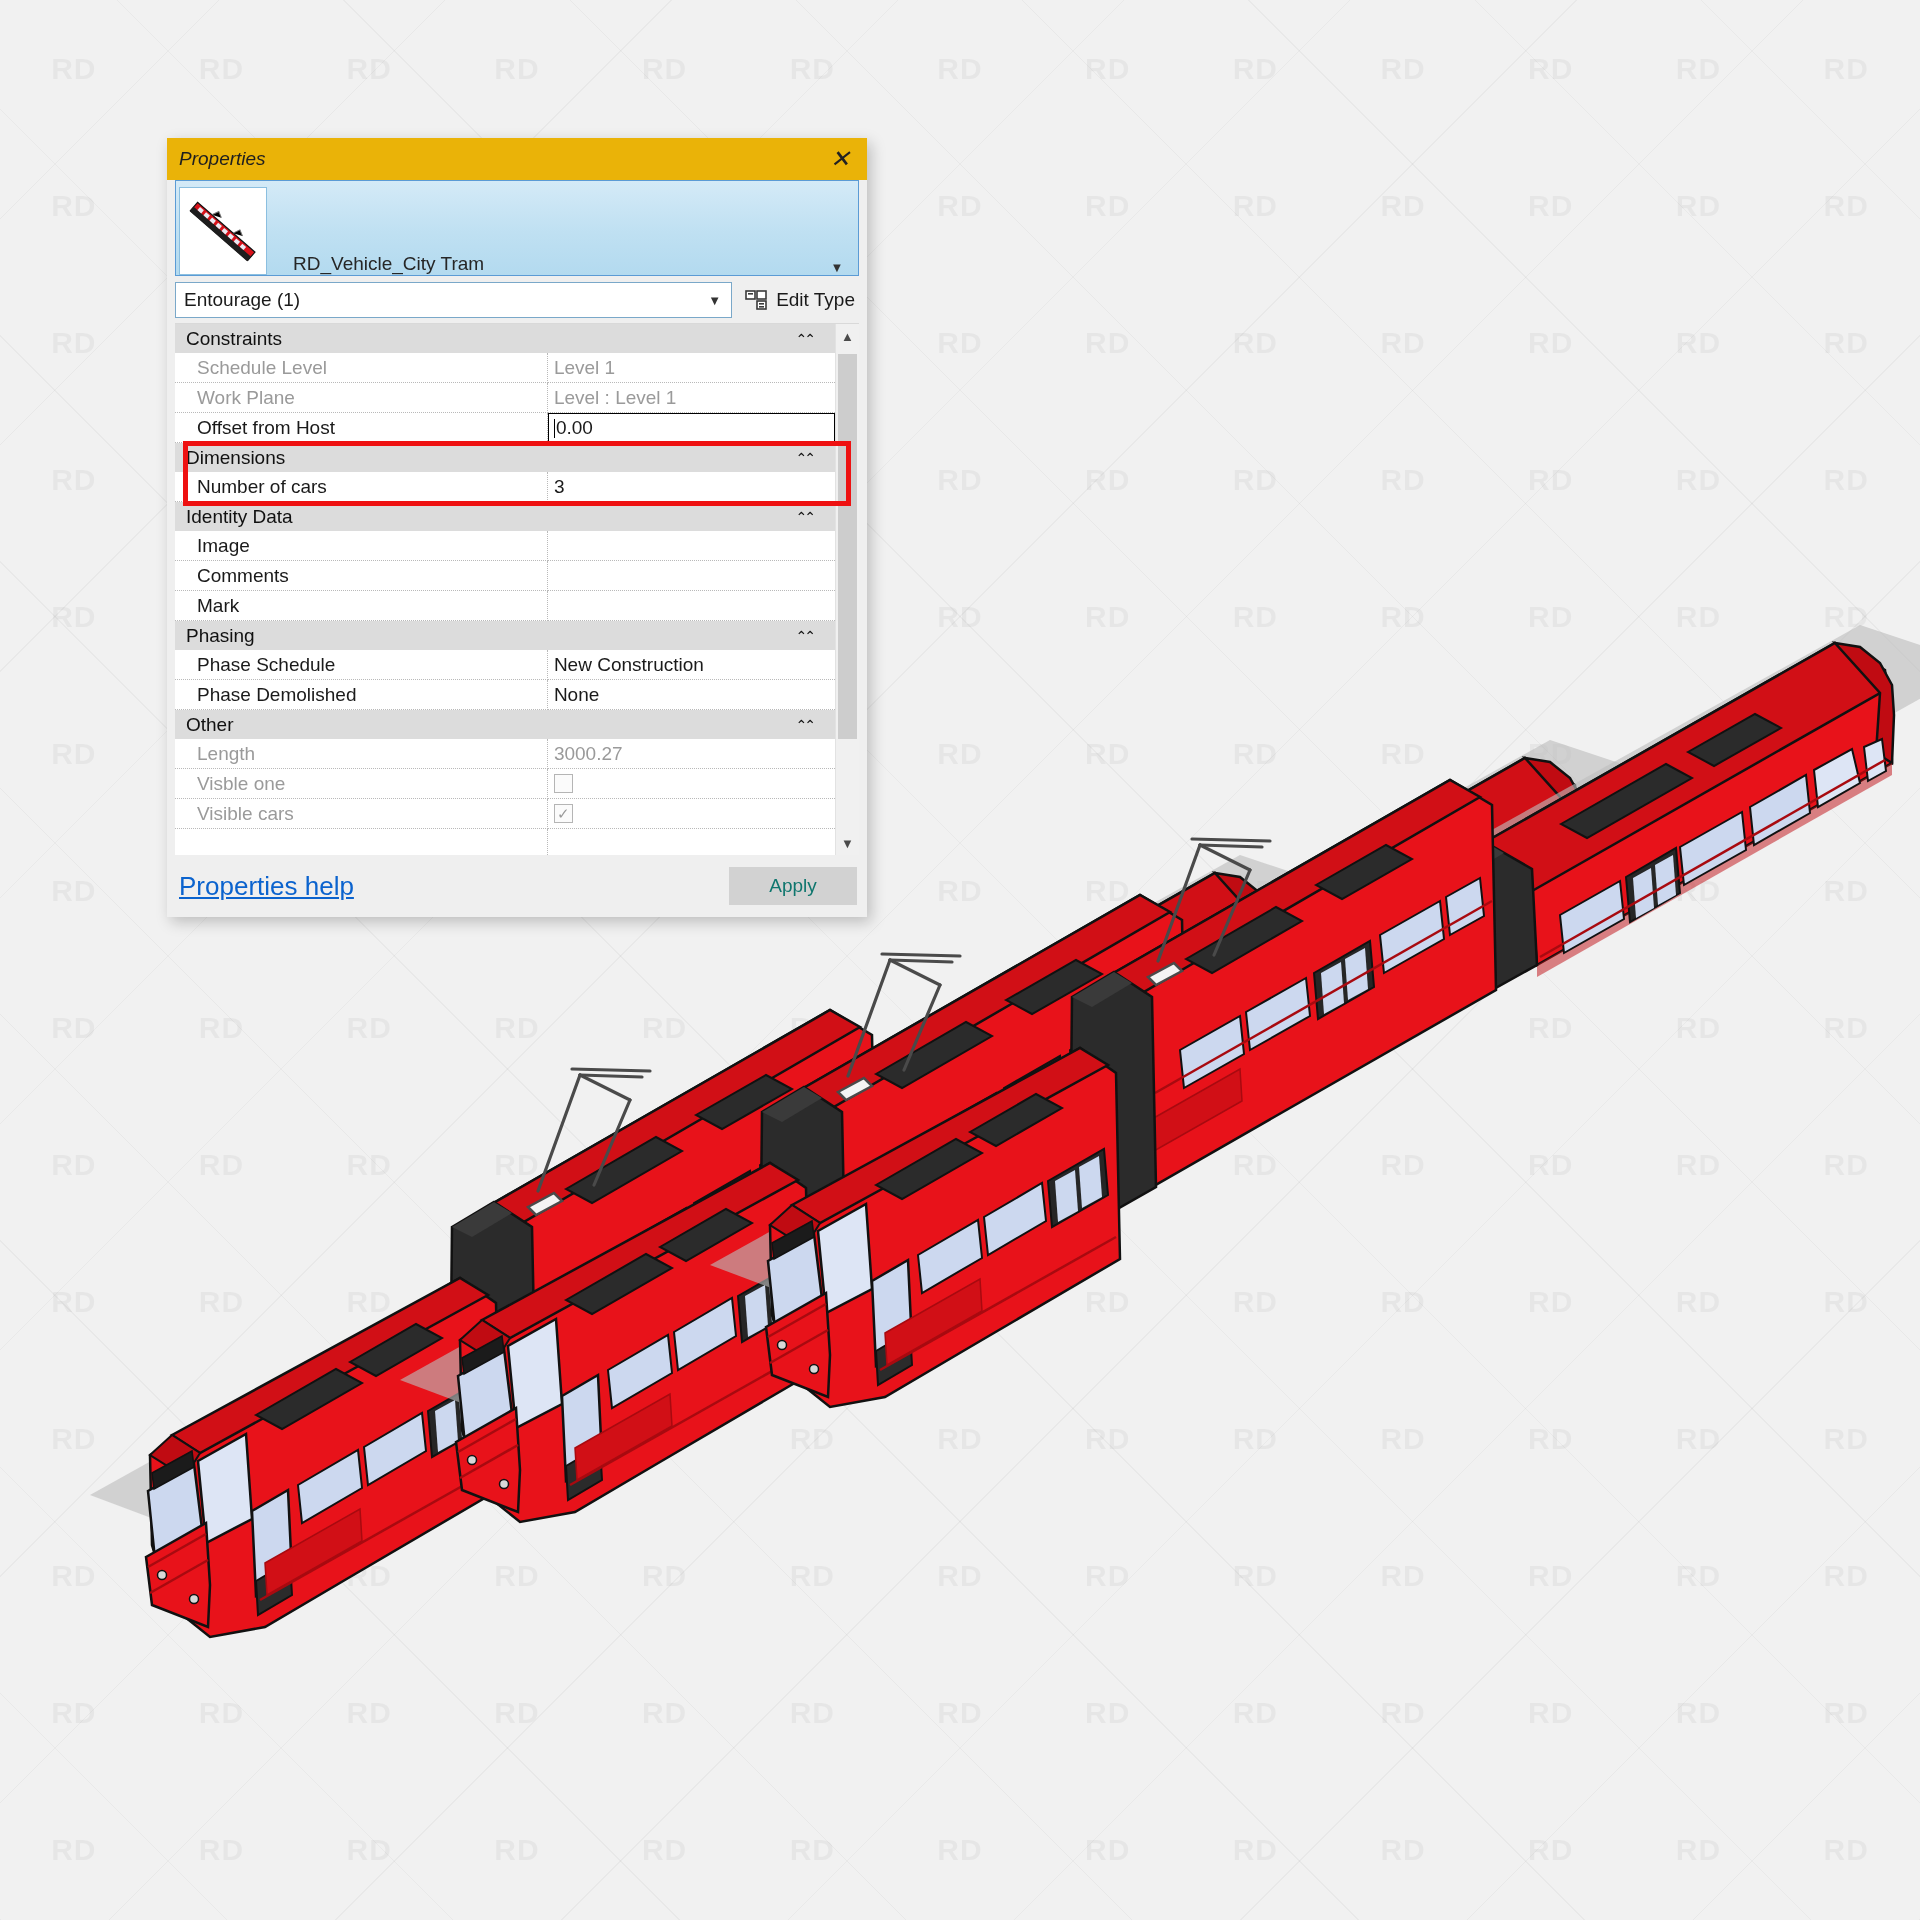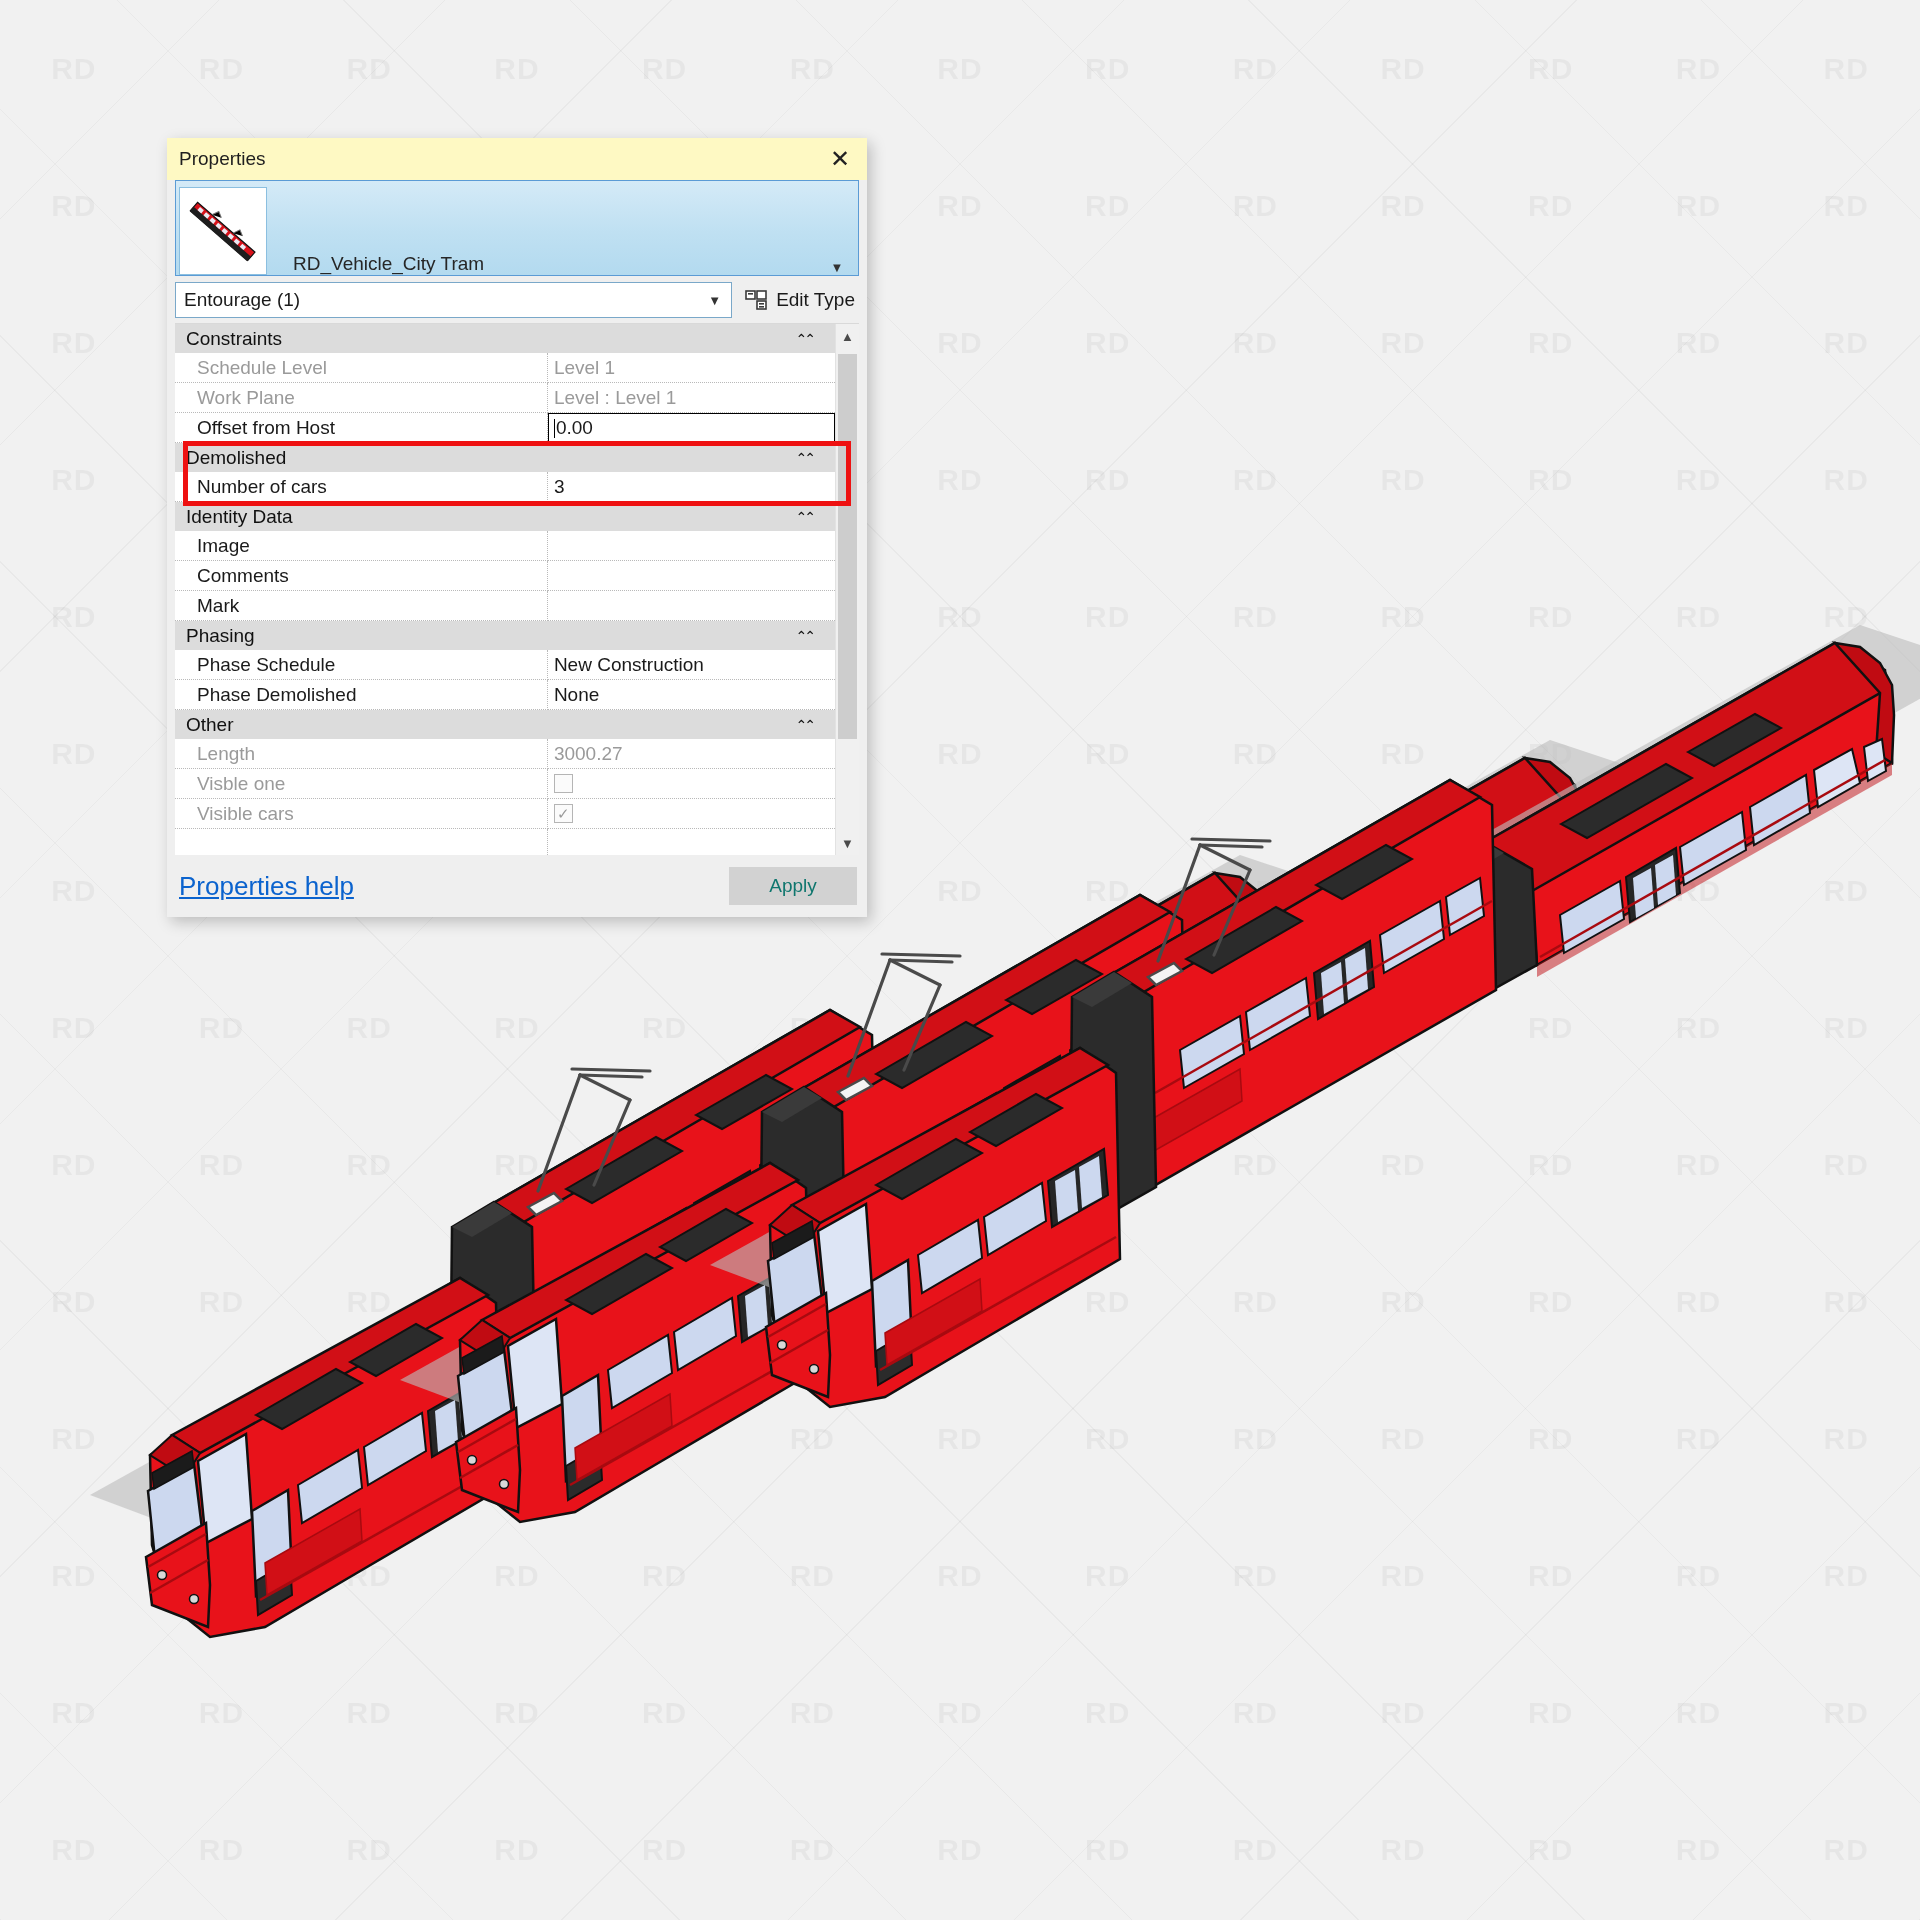--- a/index.html
+++ b/index.html
@@ -44,21 +44,21 @@
     left:167px; top:138px;
     width:700px;
     background:#efefef;
     z-index:5;
     box-shadow:4px 5px 14px rgba(0,0,0,0.22);
     font-size:19px;
     color:#1a1a1a;
   }
   .pal-title{
     height:42px; display:flex; align-items:center;
-    padding:0 10px 0 12px; background:#fef9c3;
+    padding:0 10px 0 12px; background:#eab308;font-style:italic;
   }
   .pal-title .t{ font-size:19px; color:#1f1f1f; flex:1; }
   .close-btn{
     width:34px;height:30px;display:flex;align-items:center;justify-content:center;
     font-size:24px;color:#222; cursor:pointer; line-height:1;
     font-family:"Liberation Sans", sans-serif;
   }
 
   .type-sel{
     margin:0 8px; height:96px;
@@ -557,21 +557,21 @@
           </div>
         </div>
         <div class="row">
           <div class="cell-l ">Offset from Host</div>
           <div class="cell-r editing">
             <span class="caret"></span>
             <span>0.00</span>
           </div>
         </div>
         <div class="row group">
-          <span class="gname">Demolished</span>
+          <span class="gname">Dimensions</span>
           <span class="gchev">⌃⌃</span>
         </div>
         <div class="row">
           <div class="cell-l ">Number of cars</div>
           <div class="cell-r">
             <span class="val ">3</span>
           </div>
         </div>
         <div class="row group">
           <span class="gname">Identity Data</span>

